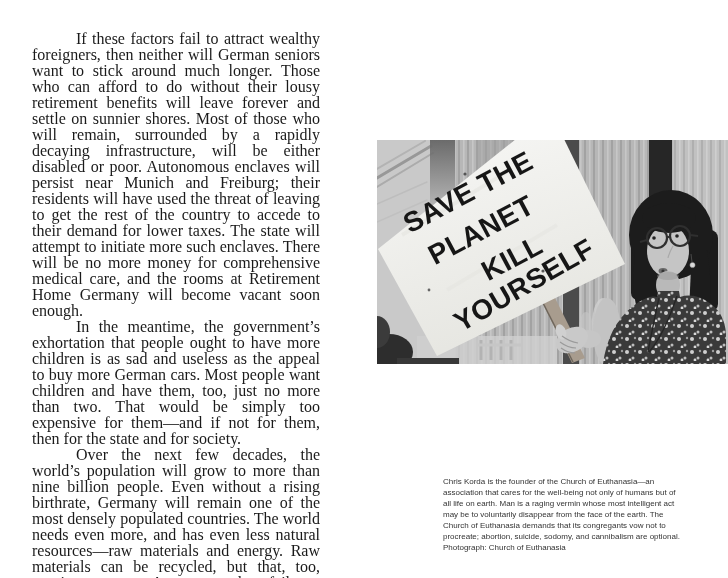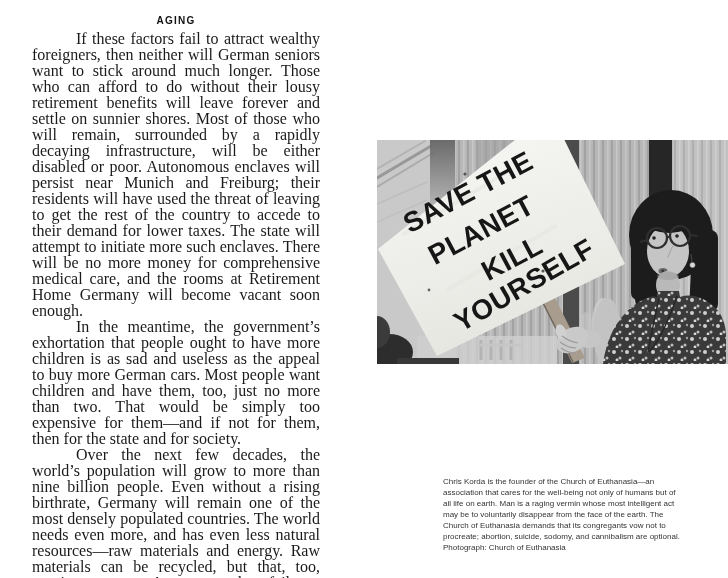--- a/index.html
+++ b/index.html
@@ -48,21 +48,20 @@
     font-weight:bold;
     font-size:28px;
     letter-spacing:0.5px;
     fill:#161616;
   }
 </style>
 </head>
 <body>
 
 <div class="left-page">
-  <div class="running-head">AGING</div>
   <div class="body-text" lang="en">
     <p>If these factors fail to attract wealthy foreigners, then neither will German seniors want to stick around much longer. Those who can afford to do without their lousy retirement benefits will leave forever and settle on sunnier shores. Most of those who will remain, surrounded by a rapidly decaying infrastructure, will be either disabled or poor. Autonomous enclaves will persist near Munich and Freiburg; their residents will have used the threat of leaving to get the rest of the country to accede to their demand for lower taxes. The state will attempt to initiate more such enclaves. There will be no more money for comprehensive medical care, and the rooms at Retirement Home Germany will become vacant soon enough.</p>
     <p>In the meantime, the government’s exhortation that people ought to have more children is as sad and useless as the appeal to buy more German cars. Most people want children and have them, too, just no more than two. That would be simply too expensive for them—and if not for them, then for the state and for society.</p>
     <p>Over the next few decades, the world’s population will grow to more than nine billion people. Even without a rising birthrate, Germany will remain one of the most densely populated countries. The world needs even more, and has even less natural resources—raw materials and energy. Raw materials can be recycled, but that, too, requires energy. A country that fails to secure sufficient energy from renewable sources can have a great many workers paying into the retirement benefits system—and still be in bad shape.</p>
   </div>
 </div>
 
 <div class="right-page">
   <figure class="photo">
     <svg viewBox="0 0 351 224" width="351" height="224" xmlns="http://www.w3.org/2000/svg">

